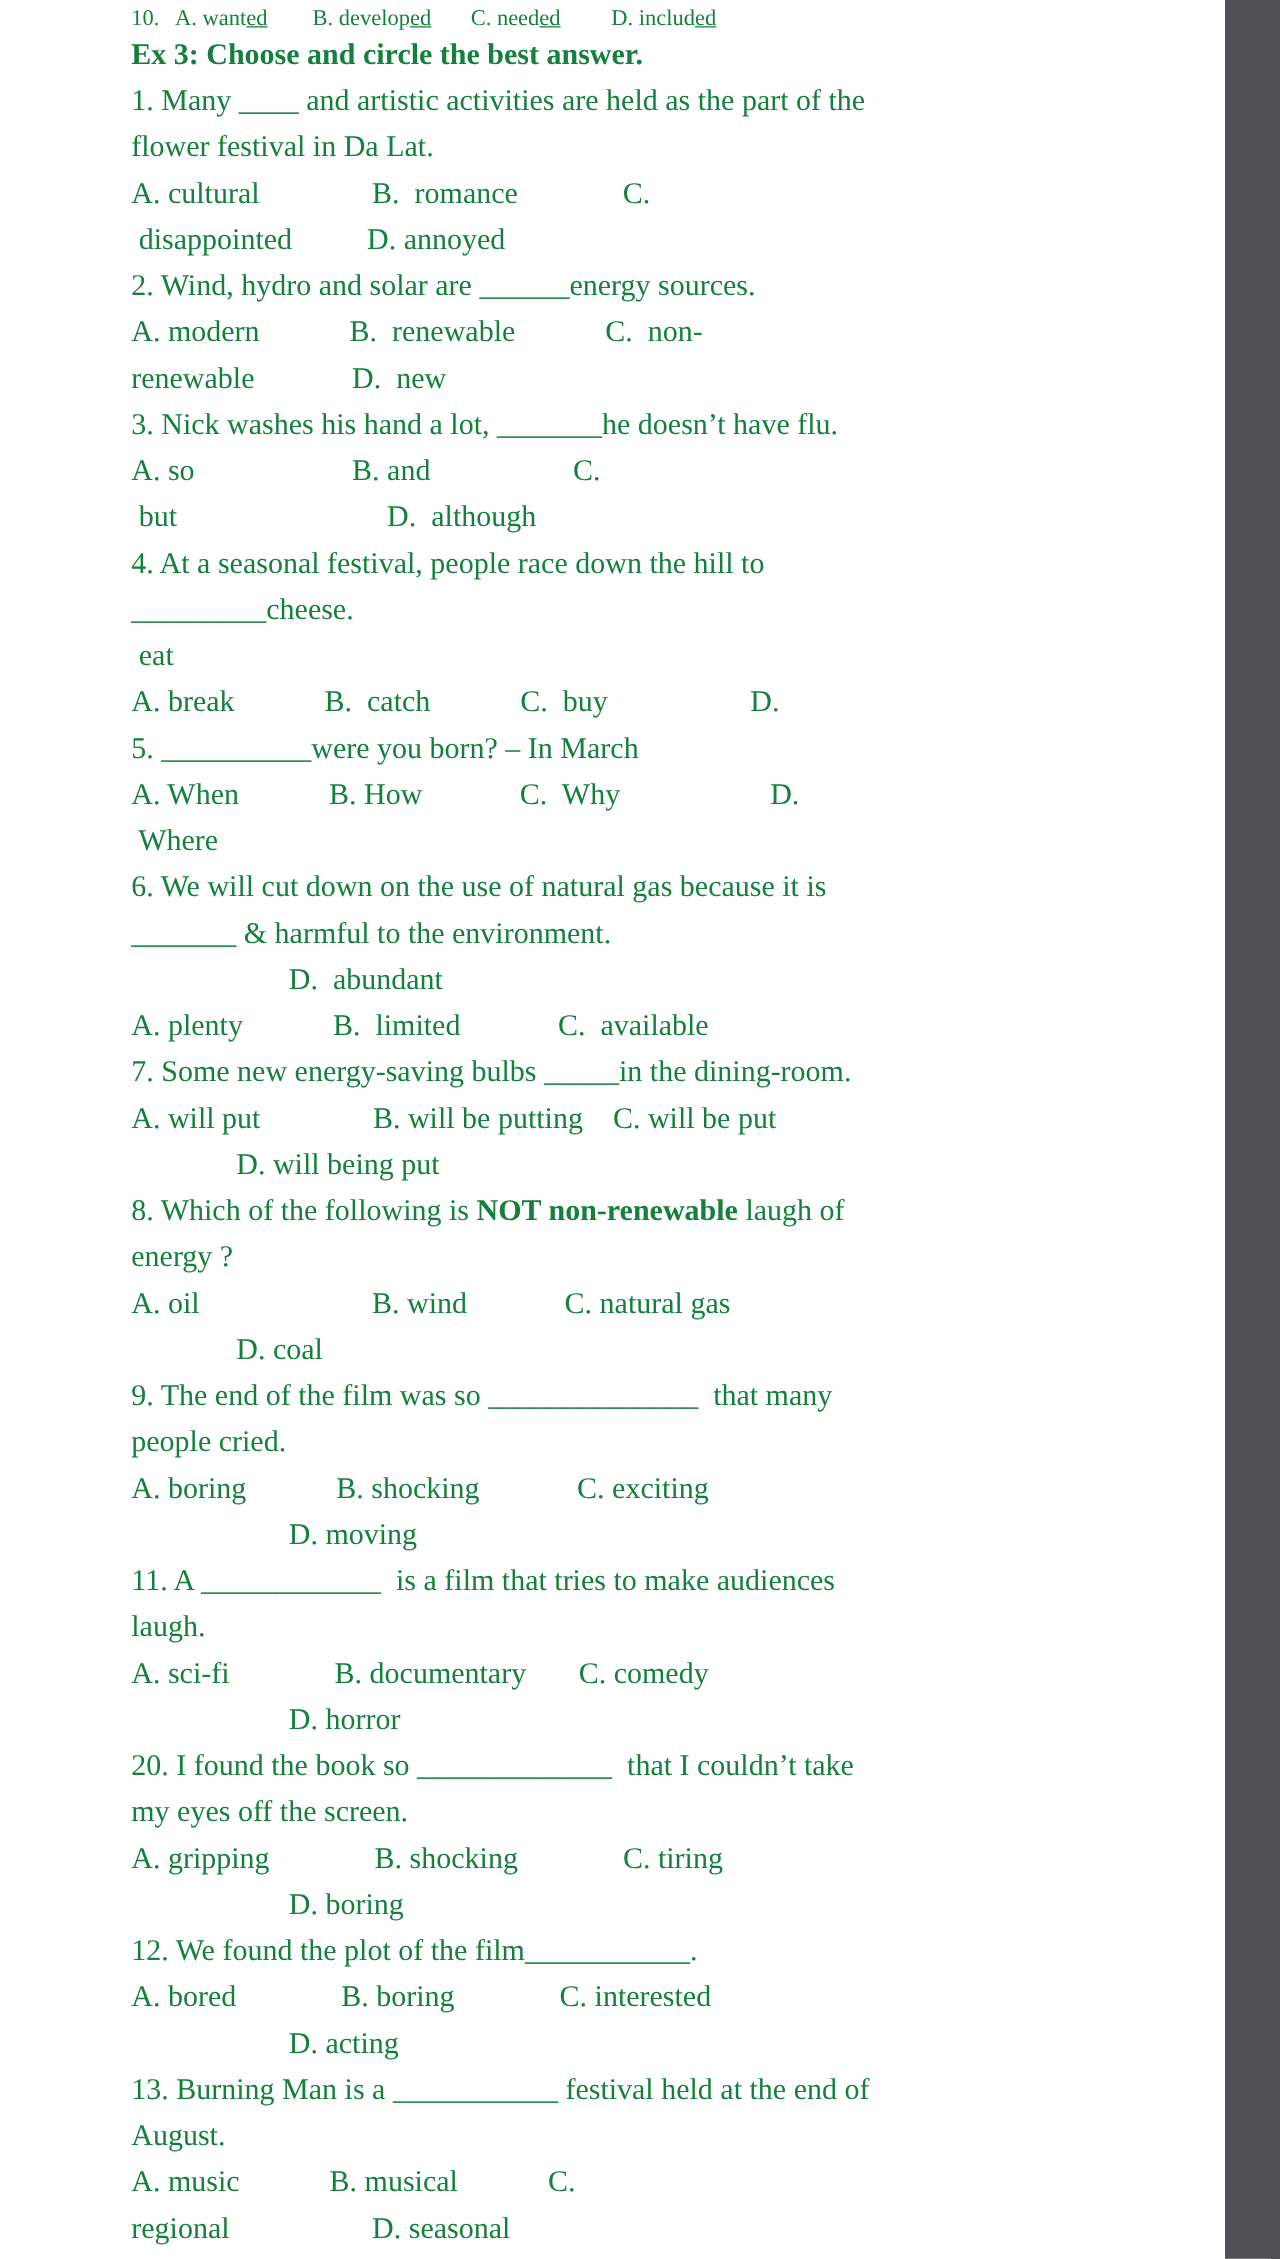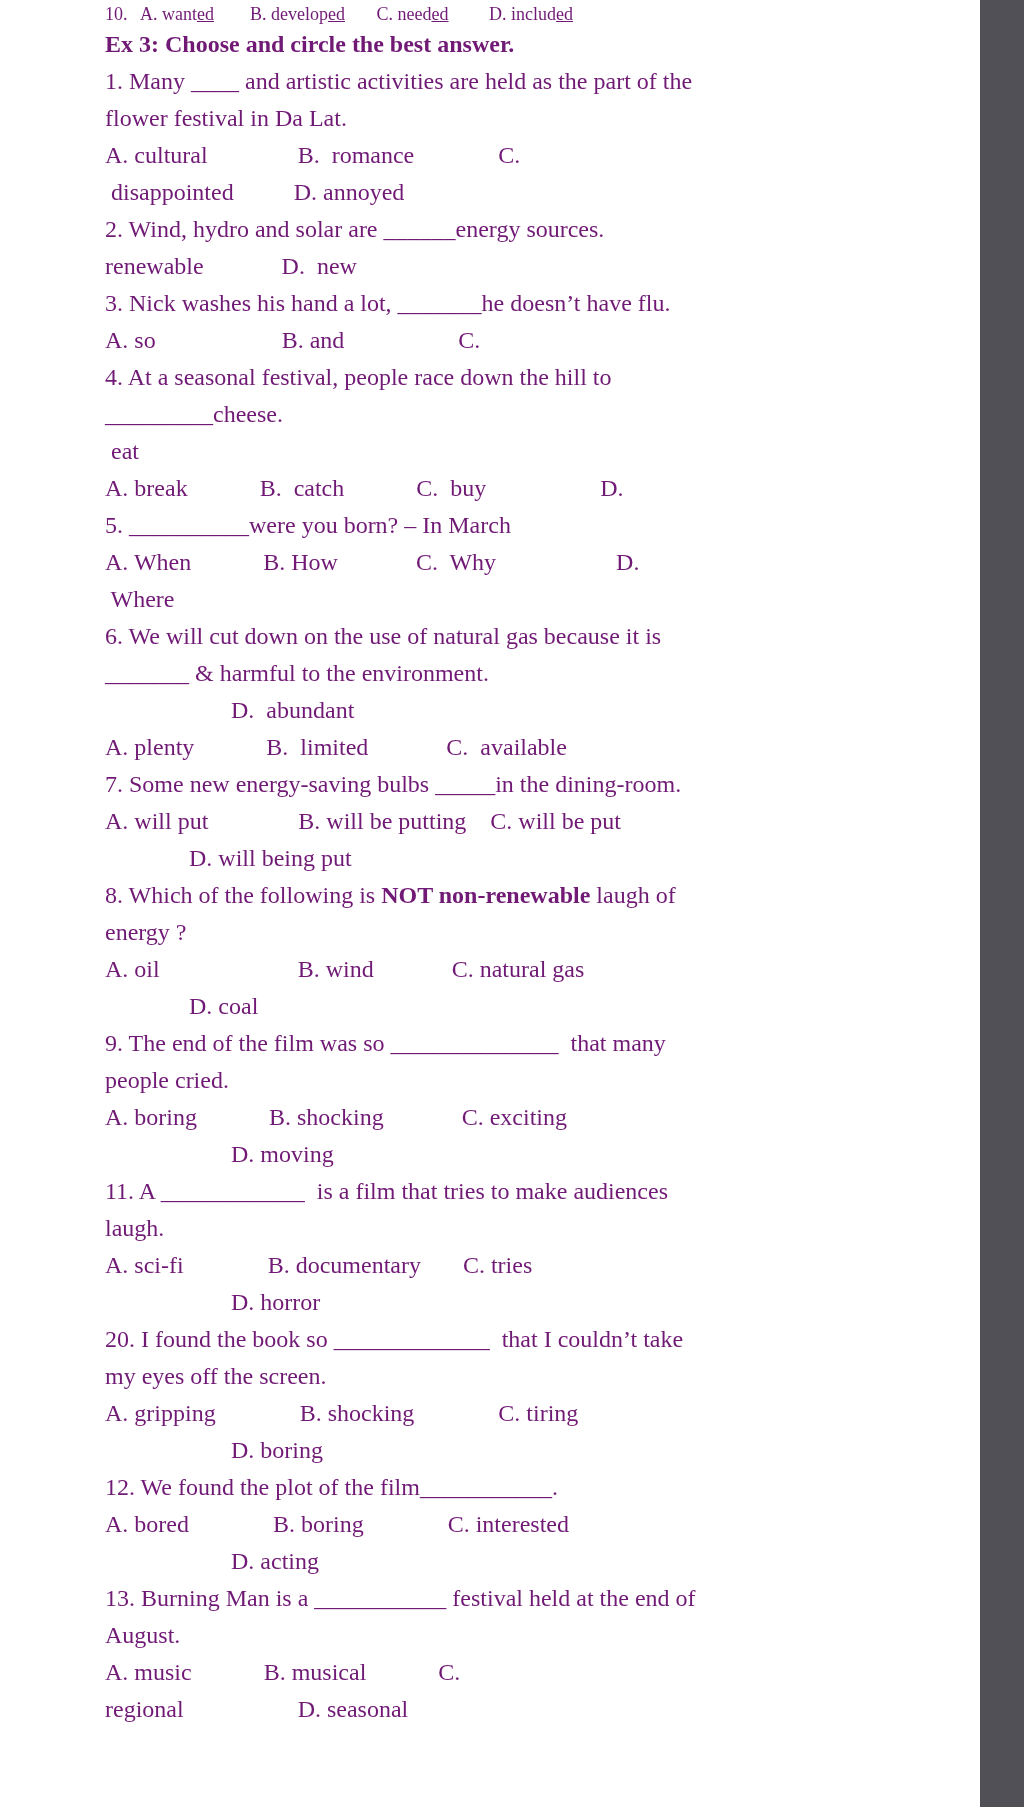--- a/index.html
+++ b/index.html
@@ -5,21 +5,21 @@
   html, body { margin: 0; padding: 0; }
   body {
     width: 1024px; height: 1807px;
     background: #ffffff; overflow: hidden;
     font-family: "Liberation Serif", "DejaVu Serif", serif;
   }
   .page {
     position: relative;
     width: 1024px; height: 1807px;
     background: #ffffff;
-    color: #701a75;
+    color: #15803d;
   }
   .content {
     position: absolute;
     left: 105px; top: 2px; right: 60px;
   }
   .line {
     font-size: 24px;
     line-height: 37px;
     white-space: pre;
   }
@@ -41,23 +41,25 @@
 
 <div class="page">
   <div class="content" id="doc-lines">
       <div class="line small"><span>10.   A. want</span><span class="u">ed</span><span>        B. develop</span><span class="u">ed</span><span>       C. need</span><span class="u">ed</span><span>         D. includ</span><span class="u">ed</span></div>
       <div class="line"><span class="b">Ex 3: Choose and circle the best answer.</span></div>
       <div class="line"><span>1. Many ____ and artistic activities are held as the part of the</span></div>
       <div class="line"><span>flower festival in Da Lat.</span></div>
       <div class="line"><span>A. cultural               B.  romance              C.</span></div>
       <div class="line"><span> disappointed          D. annoyed</span></div>
       <div class="line"><span>2. Wind, hydro and solar are ______energy sources.</span></div>
+      <div class="line"><span>A. modern            B.  renewable            C.  non-</span></div>
       <div class="line"><span>renewable             D.  new</span></div>
       <div class="line"><span>3. Nick washes his hand a lot, _______he doesn’t have flu.</span></div>
       <div class="line"><span>A. so                     B. and                   C.</span></div>
+      <div class="line"><span> but                            D.  although</span></div>
       <div class="line"><span>4. At a seasonal festival, people race down the hill to</span></div>
       <div class="line"><span>_________cheese.</span></div>
       <div class="line"><span> eat</span></div>
       <div class="line"><span>A. break            B.  catch            C.  buy                   D.</span></div>
       <div class="line"><span>5. __________were you born? – In March</span></div>
       <div class="line"><span>A. When            B. How             C.  Why                    D.</span></div>
       <div class="line"><span> Where</span></div>
       <div class="line"><span>6. We will cut down on the use of natural gas because it is</span></div>
       <div class="line"><span>_______ &amp; harmful to the environment.</span></div>
       <div class="line"><span>                     D.  abundant</span></div>
@@ -68,21 +70,21 @@
       <div class="line"><span>8. Which of the following is </span><span class="b">NOT non-renewable</span><span> laugh of</span></div>
       <div class="line"><span>energy ?</span></div>
       <div class="line"><span>A. oil                       B. wind             C. natural gas</span></div>
       <div class="line"><span>              D. coal</span></div>
       <div class="line"><span>9. The end of the film was so ______________  that many</span></div>
       <div class="line"><span>people cried.</span></div>
       <div class="line"><span>A. boring            B. shocking             C. exciting</span></div>
       <div class="line"><span>                     D. moving</span></div>
       <div class="line"><span>11. A ____________  is a film that tries to make audiences</span></div>
       <div class="line"><span>laugh.</span></div>
-      <div class="line"><span>A. sci-fi              B. documentary       C. tries</span></div>
+      <div class="line"><span>A. sci-fi              B. documentary       C. comedy</span></div>
       <div class="line"><span>                     D. horror</span></div>
       <div class="line"><span>20. I found the book so _____________  that I couldn’t take</span></div>
       <div class="line"><span>my eyes off the screen.</span></div>
       <div class="line"><span>A. gripping              B. shocking              C. tiring</span></div>
       <div class="line"><span>                     D. boring</span></div>
       <div class="line"><span>12. We found the plot of the film___________.</span></div>
       <div class="line"><span>A. bored              B. boring              C. interested</span></div>
       <div class="line"><span>                     D. acting</span></div>
       <div class="line"><span>13. Burning Man is a ___________ festival held at the end of</span></div>
       <div class="line"><span>August.</span></div>

